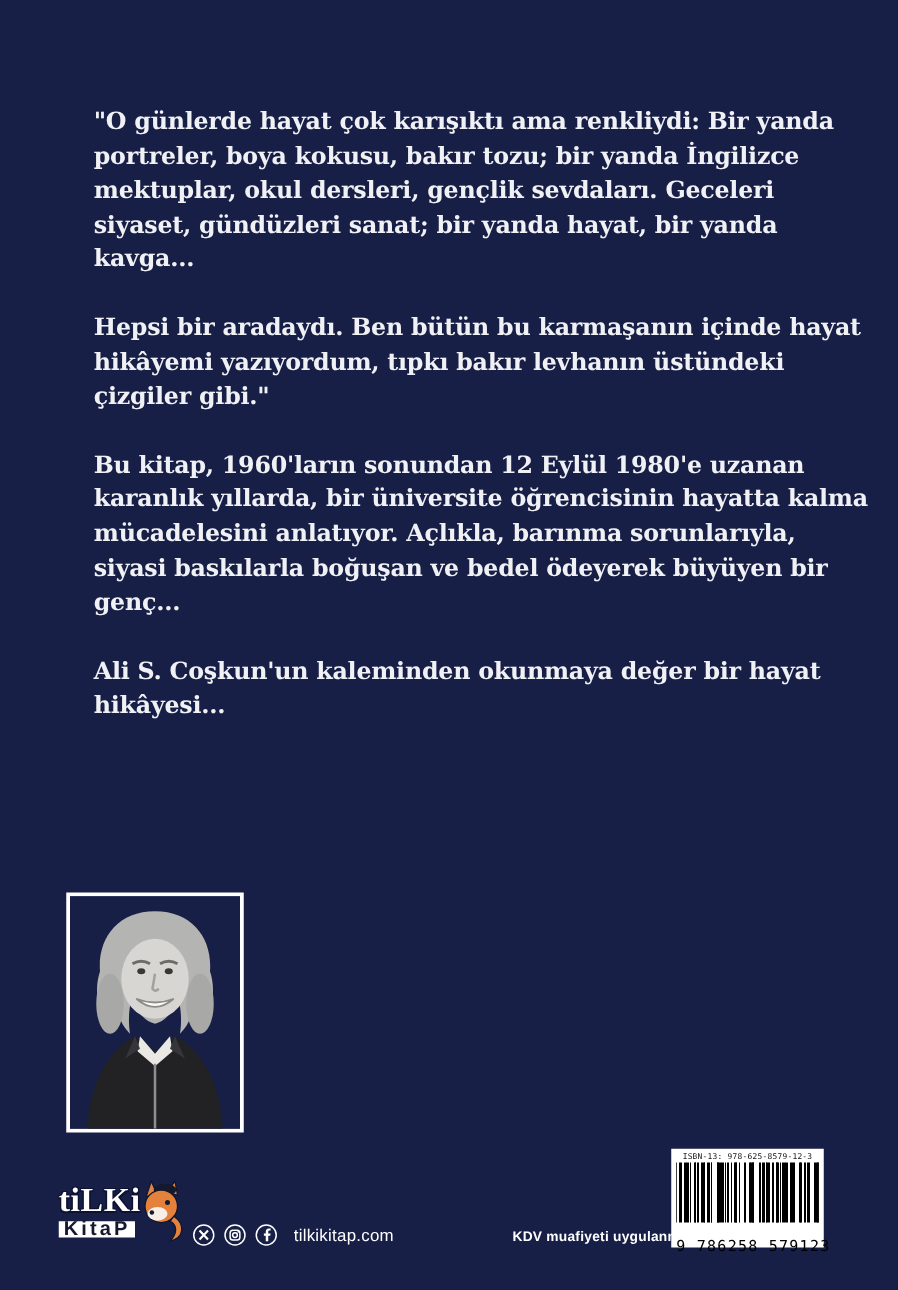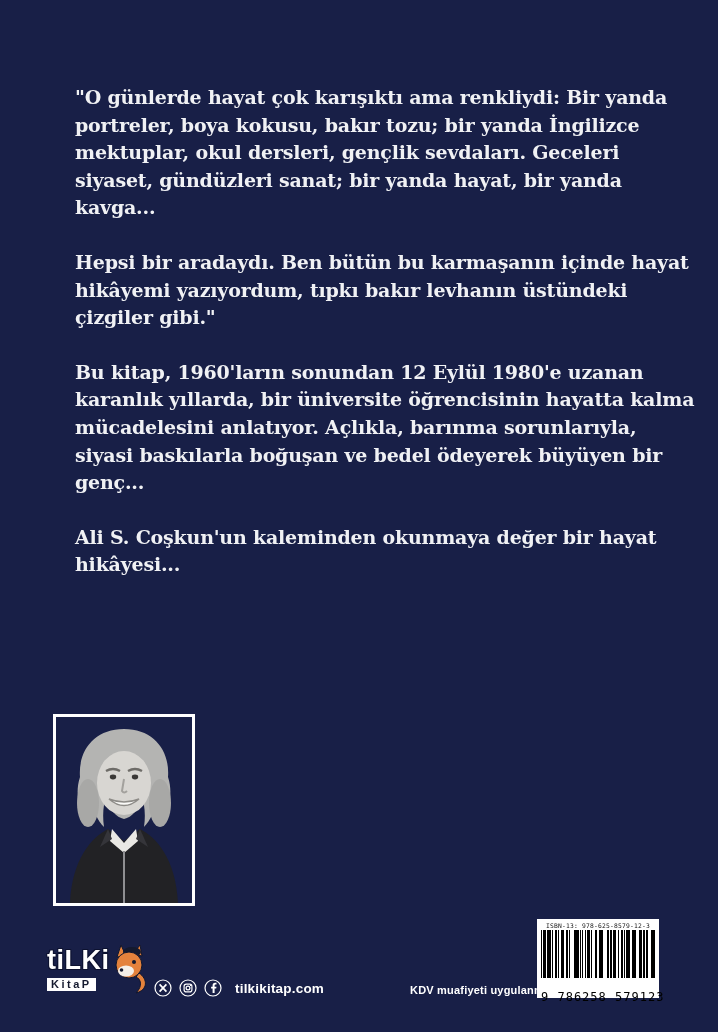--- a/index.html
+++ b/index.html
@@ -28,44 +28,44 @@
     width: 142px; height: 192px;
     box-sizing: border-box;
     border: 3px solid #ffffff;
     background: #181f47;
   }
   .photo-frame svg { display: block; width: 100%; height: 100%; }
 
   
   .logo { position: absolute; left: 47px; top: 947px; width: 96px; height: 60px; }
   .logo-line1 {
-    font-family: Liberation Sans, sans-serif;
+    font-family: Liberation Serif, serif;
     font-weight: bold; font-size: 27px; line-height: 26px;
     color: #ffffff; letter-spacing: 0.5px;
     text-shadow: 1px 1px 0 #0d1230, -1px 1px 0 #0d1230, 1px -1px 0 #0d1230, -1px -1px 0 #0d1230;
   }
   .logo-line2 {
     display: inline-block;
     font-family: "Liberation Sans", sans-serif;
-    font-weight: bold; font-size: 11px; line-height: 13px;
+    font-weight: bold; font-size: 16px; line-height: 13px;
     color: #14192e; background: #ffffff;
     padding: 0 4px; letter-spacing: 2.5px;
     margin-top: 1px;
   }
   .logo-fox { position: absolute; right: -6px; top: -4px; width: 38px; height: 52px; }
 
   
   .social-row {
     position: absolute; left: 154px; top: 979px;
     display: flex; align-items: center; gap: 7px;
   }
   .social-icon { width: 18px; height: 18px; display: block; }
   .website {
     font-family: "Liberation Sans", sans-serif;
-    font-weight: bold; font-size: 13.5px; color: #ffffff;
+    font-weight: normal; font-size: 13.5px; color: #ffffff;
     margin-left: 6px; letter-spacing: 0.2px; text-align: center;
   }
 
   
   .tax-note {
     position: absolute; left: 410px; top: 984px;
     font-family: "Liberation Sans", sans-serif;
     font-weight: bold; font-size: 11px; color: #ffffff;
     letter-spacing: 0.2px;
   }

